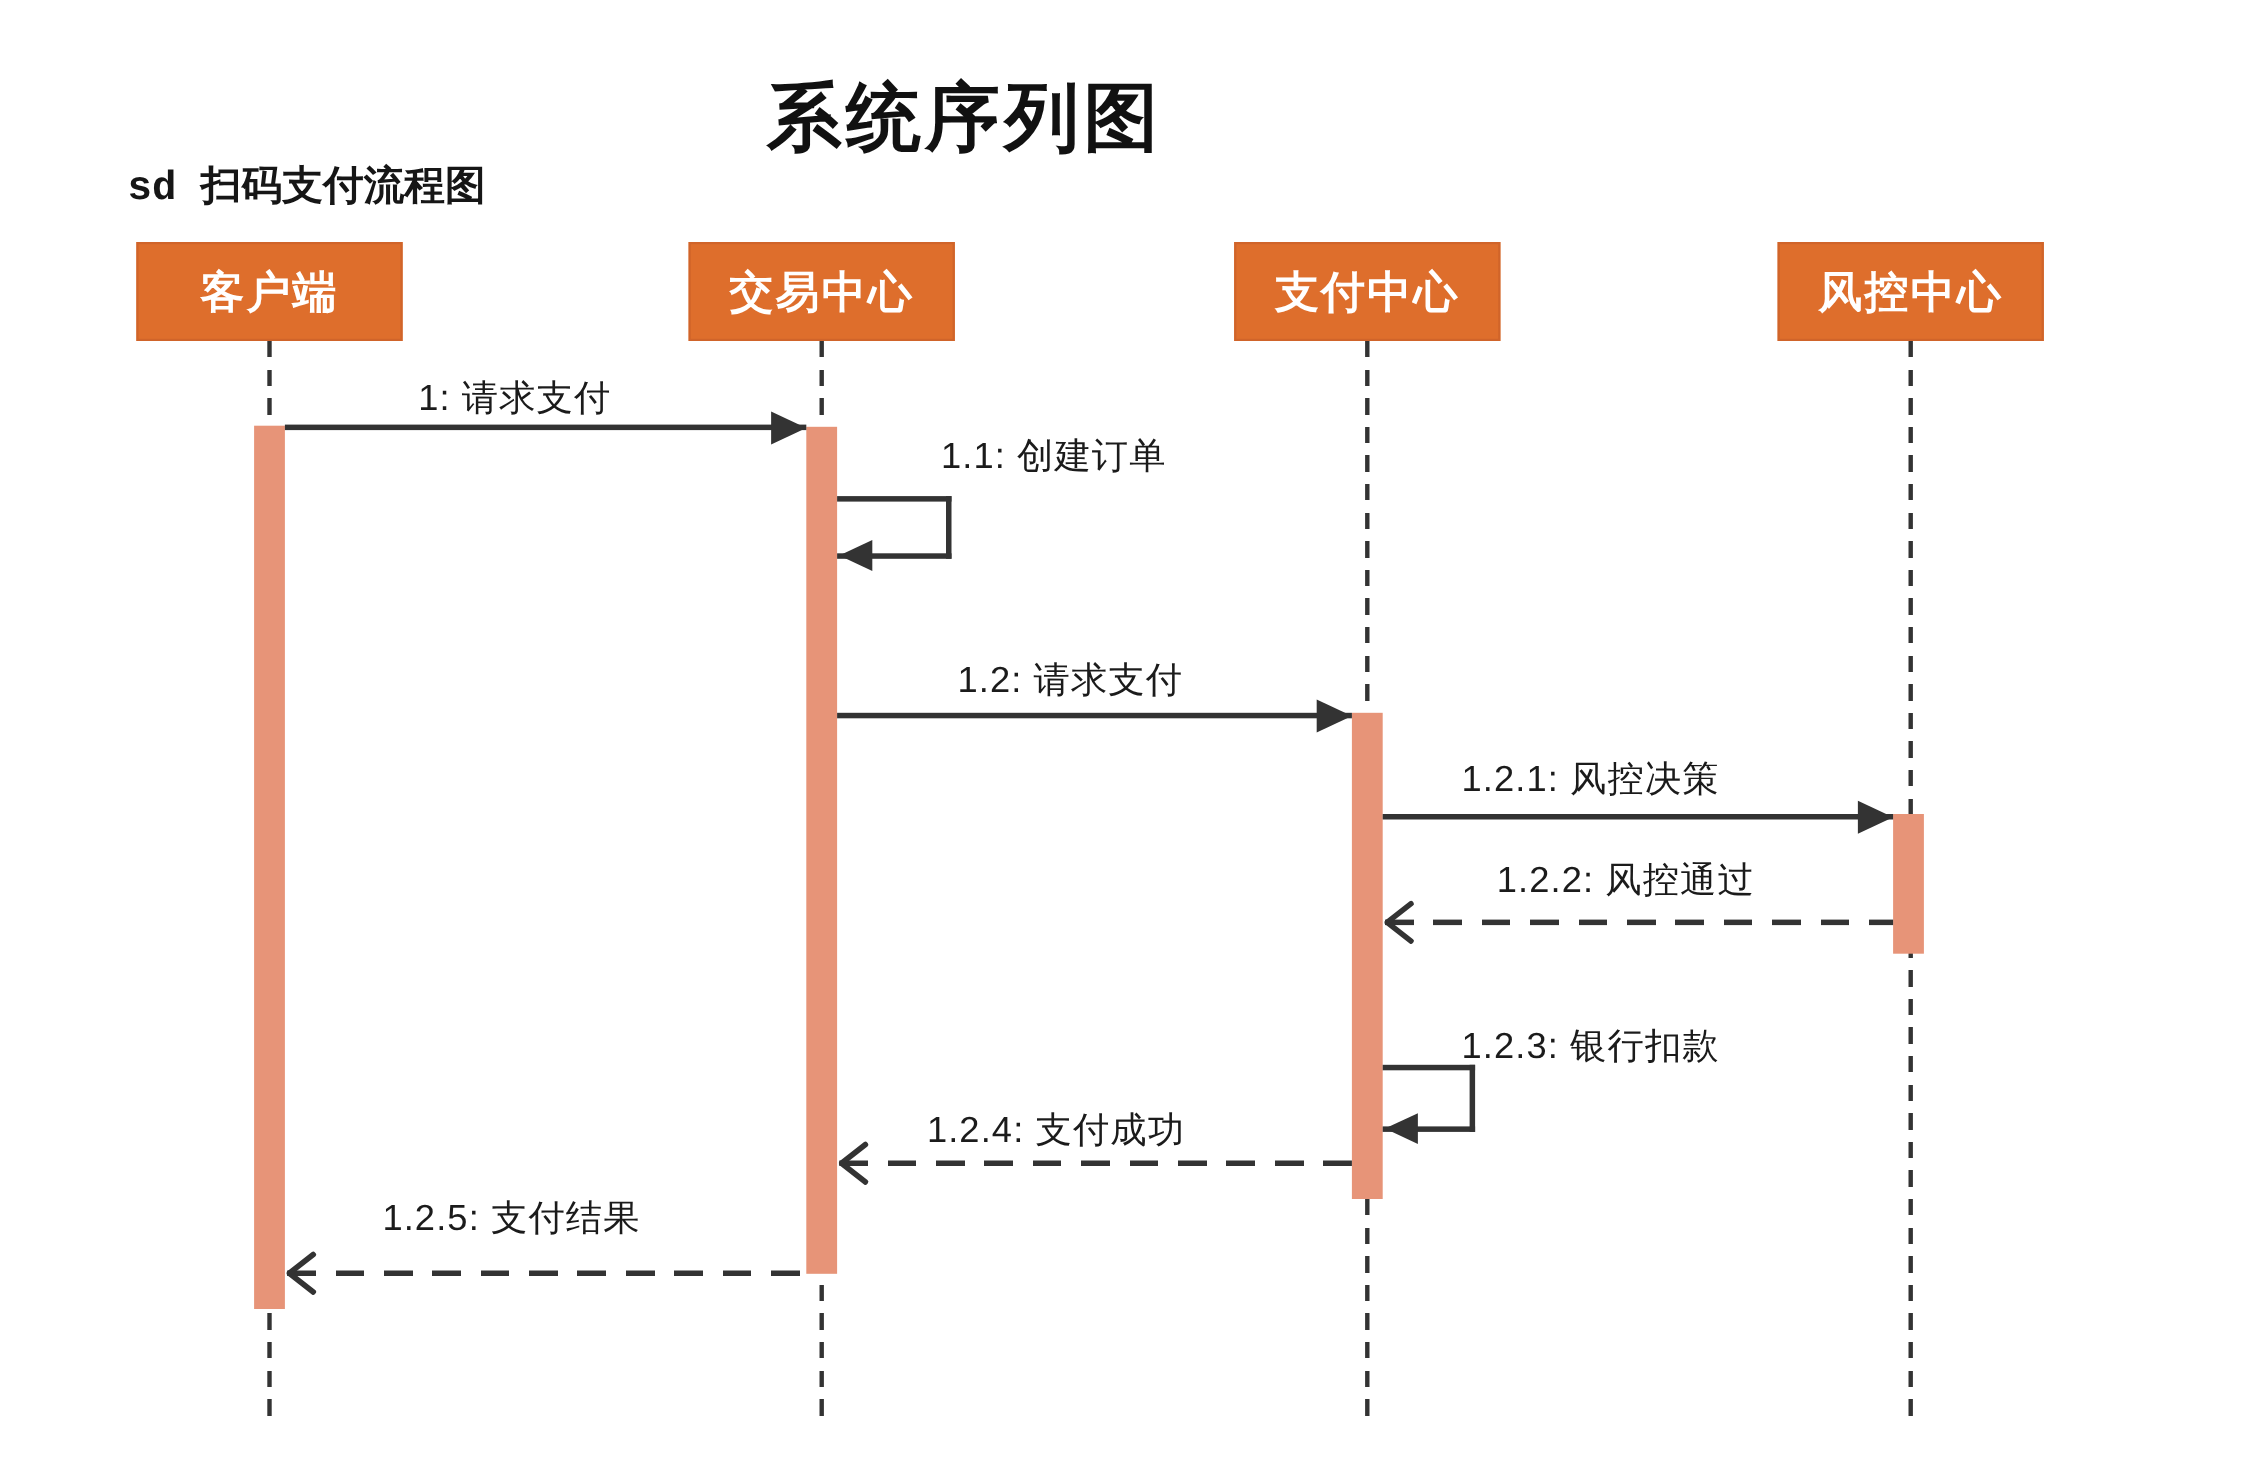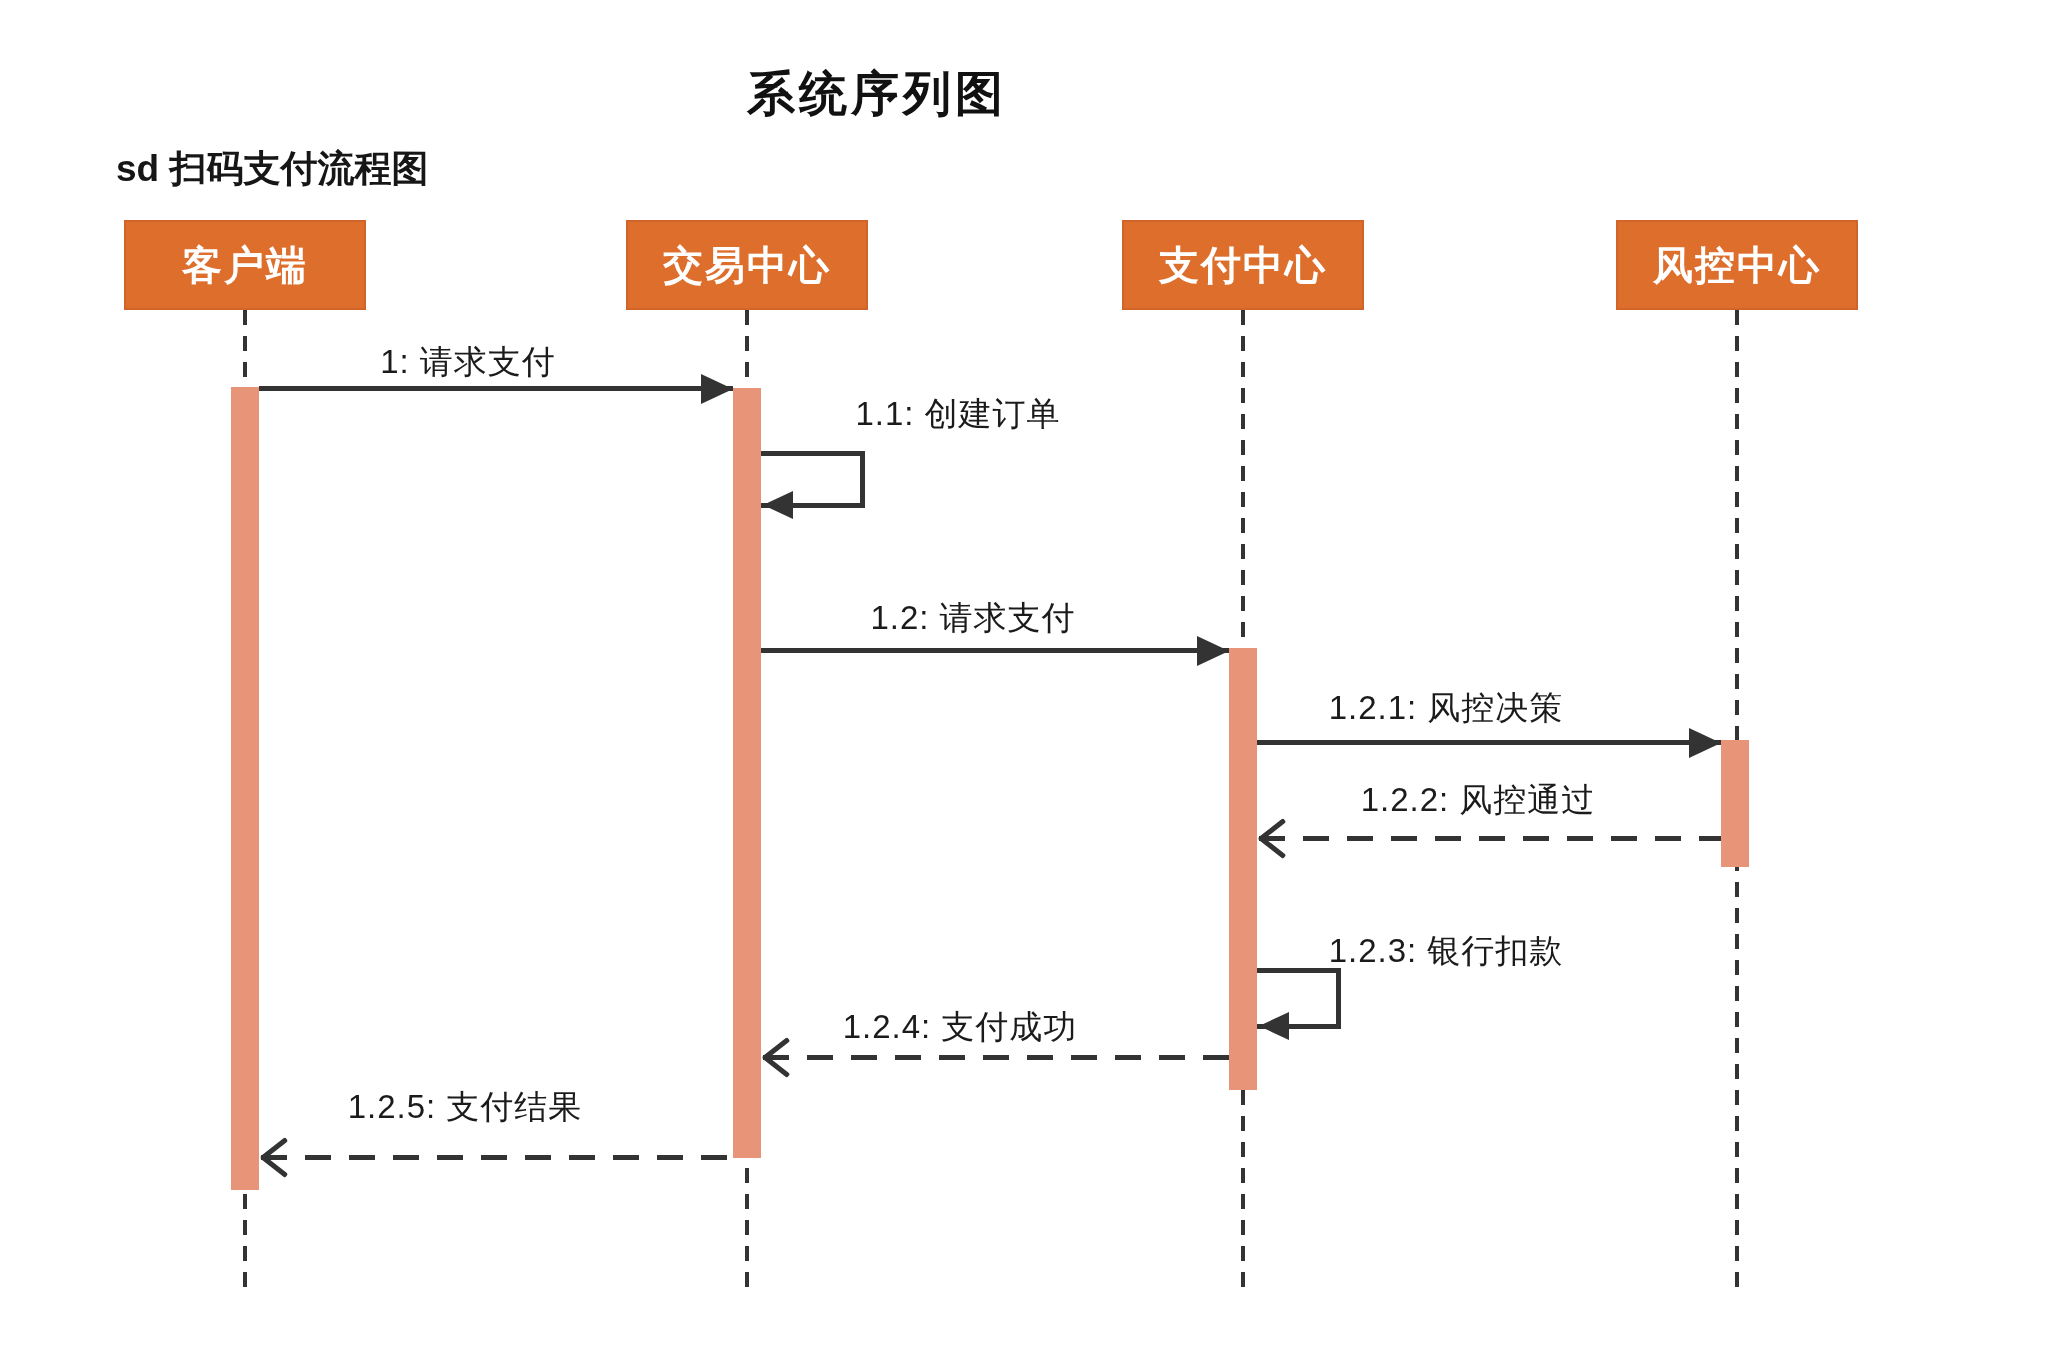--- a/index.html
+++ b/index.html
@@ -12,34 +12,35 @@
     height: 1346px;
     background: #ffffff;
     overflow: hidden;
   }
 
   .diagram-title {
     position: absolute;
     left: 682px; top: 62px;
     width: 390px;
     text-align: center;
-    font-size: 48px;
+    font-size: 68px;
     font-weight: 800;
     letter-spacing: 4px;
     color: #111111;
     white-space: nowrap;
   }
 
   .diagram-subtitle {
     position: absolute;
     left: 116px; top: 144px;
     font-size: 37px;
     font-weight: 700;
     color: #161616;
     white-space: nowrap;
+    font-family: Liberation Mono, monospace;
   }
 
   .participant {
     position: absolute;
     top: 220px;
     width: 242px;
     height: 90px;
     background: var(--participant-fill, #de6e2c);
     border: 2px solid var(--participant-border, #d0642a);
     color: #ffffff;

